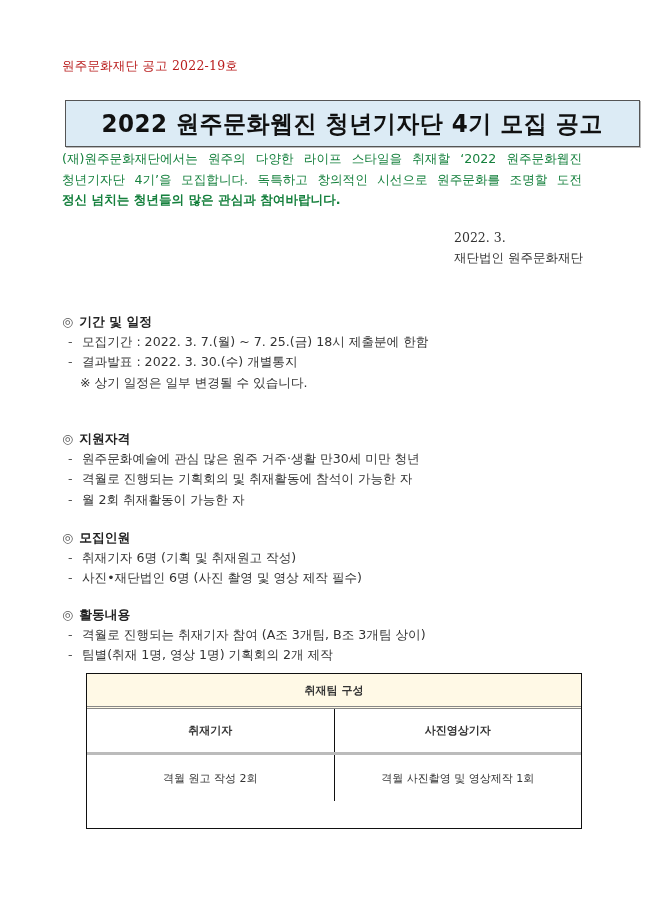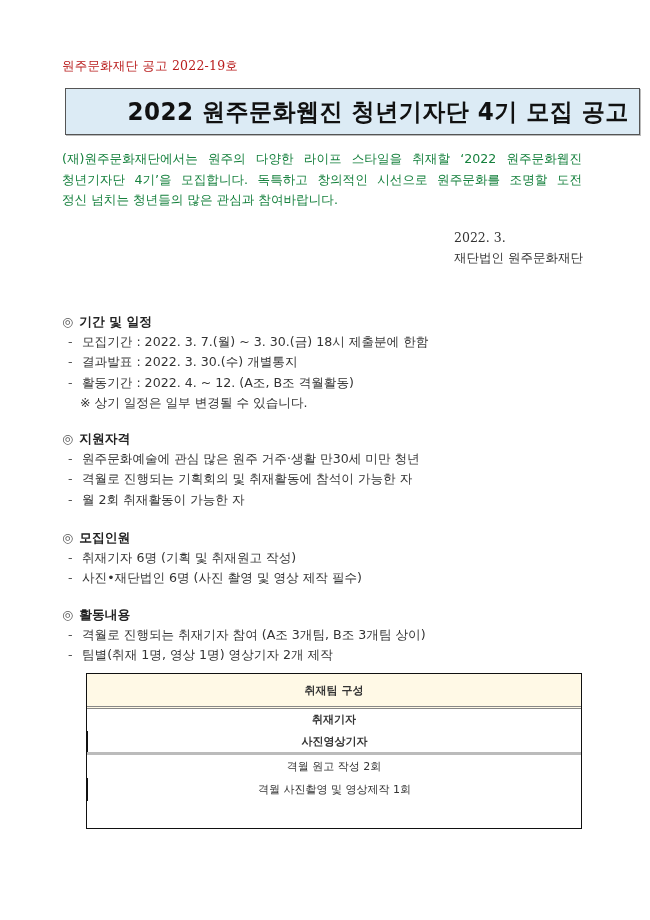--- a/index.html
+++ b/index.html
@@ -10,38 +10,38 @@
       position: relative;
       font-family: "DejaVu Sans", "Liberation Sans", sans-serif;
       color: #222;
     }
     .doc-number {
       position: absolute; left: 62px; top: 58px;
       font-family: "DejaVu Serif", "Liberation Serif", serif;
       font-size: 12.5px; color: #b91c1c; letter-spacing: 0.2px;
     }
     .title-box {
-      position: absolute; left: 65px; top: 88px; width: 575px; height: 47px;
+      position: absolute; left: 65px; top: 100px; width: 575px; height: 47px;
       background: #dcebf5; border: 1px solid #555;
       box-shadow: 1px 1px 0 #bbb;
-      display: flex; align-items: center; justify-content: flex-end;
+      display: flex; align-items: center; justify-content: center;
     }
     .title-text {
       font-family: "DejaVu Sans", "Liberation Sans", sans-serif;
       font-weight: bold; font-size: 24px; color: #111; letter-spacing: 0.5px;
       transform: scaleX(0.96);
       white-space: nowrap;
     }
     .intro {
       position: absolute; left: 62px; top: 149px; width: 520px;
       font-size: 12.6px; line-height: 20.5px; color: #15803d;
       text-align: justify; text-align-last: left;
     }
     .intro span { display: block; text-align: justify; text-align-last: justify; }
-    .intro span:last-child { text-align-last: left; }
+    .intro span:last-child { text-align-last: left; font-weight: bold; }
     .sign {
       position: absolute; right: 67px; top: 228px; text-align: left;
       font-family: "DejaVu Serif", "Liberation Serif", serif;
       font-size: 12.5px; line-height: 20px; color: #333;
     }
     .section { position: absolute; left: 62px; width: 520px; font-size: 12.6px; color: #333; }
     .section-title {
       font-weight: bold; font-size: 12.8px; line-height: 20px; color: #222;
       display: flex; gap: 6px;
     }
@@ -56,21 +56,21 @@
       position: absolute; left: 86px; top: 673px; width: 496px; height: 156px;
       border: 1.5px solid #111; border-collapse: collapse;
     }
     .team-table .hdr {
       height: 35px; background: #fff9e6;
       display: flex; align-items: center; justify-content: center;
       font-size: 11px; font-weight: bold; color: #333;
       border-bottom: 3px double #888;
     }
     .team-table .row {
-      display: flex; height: 46px; flex-direction: column;
+      display: flex; height: 46px;
     }
     .team-table .row.sub { border-bottom: 3px solid #bbb; }
     .team-table .row.body { height: 46px; }
     .team-table .cell {
       flex: 1; display: flex; align-items: center; justify-content: center;
       font-size: 11px; color: #333;
     }
     .team-table .cell + .cell { border-left: 1.5px solid #111; }
     .team-table .row.sub .cell { font-weight: bold; }
   </style>
@@ -94,23 +94,22 @@
   <div class="sign">
     <div>2022. 3.</div>
     <div>재단법인 원주문화재단</div>
   </div>
 
   <div class="section" style="top:312px;">
     <div class="section-title">
       <span class="mark">◎</span>
       <span>기간 및 일정</span>
     </div>
-    <div class="section-item"><span class="dash">-</span><span>모집기간 : 2022. 3. 7.(월) ~ 3. 30.(금) 18시 제출분에 한함</span></div>
+    <div class="section-item"><span class="dash">-</span><span>모집기간 : 2022. 3. 7.(월) ~ 7. 25.(금) 18시 제출분에 한함</span></div>
     <div class="section-item"><span class="dash">-</span><span>결과발표 : 2022. 3. 30.(수) 개별통지</span></div>
-    <div class="section-item"><span class="dash">-</span><span>활동기간 : 2022. 4. ~ 12. (A조, B조 격월활동)</span></div>
     <div class="section-note">※ 상기 일정은 일부 변경될 수 있습니다.</div>
   </div>
 
   <div class="section" style="top:429px;">
     <div class="section-title">
       <span class="mark">◎</span>
       <span>지원자격</span>
     </div>
     <div class="section-item"><span class="dash">-</span><span>원주문화예술에 관심 많은 원주 거주·생활 만30세 미만 청년</span></div>
     <div class="section-item"><span class="dash">-</span><span>격월로 진행되는 기획회의 및 취재활동에 참석이 가능한 자</span></div>
@@ -125,21 +124,21 @@
     <div class="section-item"><span class="dash">-</span><span>취재기자 6명 (기획 및 취재원고 작성)</span></div>
     <div class="section-item"><span class="dash">-</span><span>사진•재단법인 6명 (사진 촬영 및 영상 제작 필수)</span></div>
   </div>
 
   <div class="section" style="top:605px;">
     <div class="section-title">
       <span class="mark">◎</span>
       <span>활동내용</span>
     </div>
     <div class="section-item"><span class="dash">-</span><span>격월로 진행되는 취재기자 참여 (A조 3개팀, B조 3개팀 상이)</span></div>
-    <div class="section-item"><span class="dash">-</span><span>팀별(취재 1명, 영상 1명) 영상기자 2개 제작</span></div>
+    <div class="section-item"><span class="dash">-</span><span>팀별(취재 1명, 영상 1명) 기획회의 2개 제작</span></div>
   </div>
 
   <div class="team-table">
     <div class="hdr">취재팀 구성</div>
     <div class="row sub">
       <div class="cell">취재기자</div>
       <div class="cell">사진영상기자</div>
     </div>
     <div class="row body">
       <div class="cell">격월 원고 작성 2회</div>

